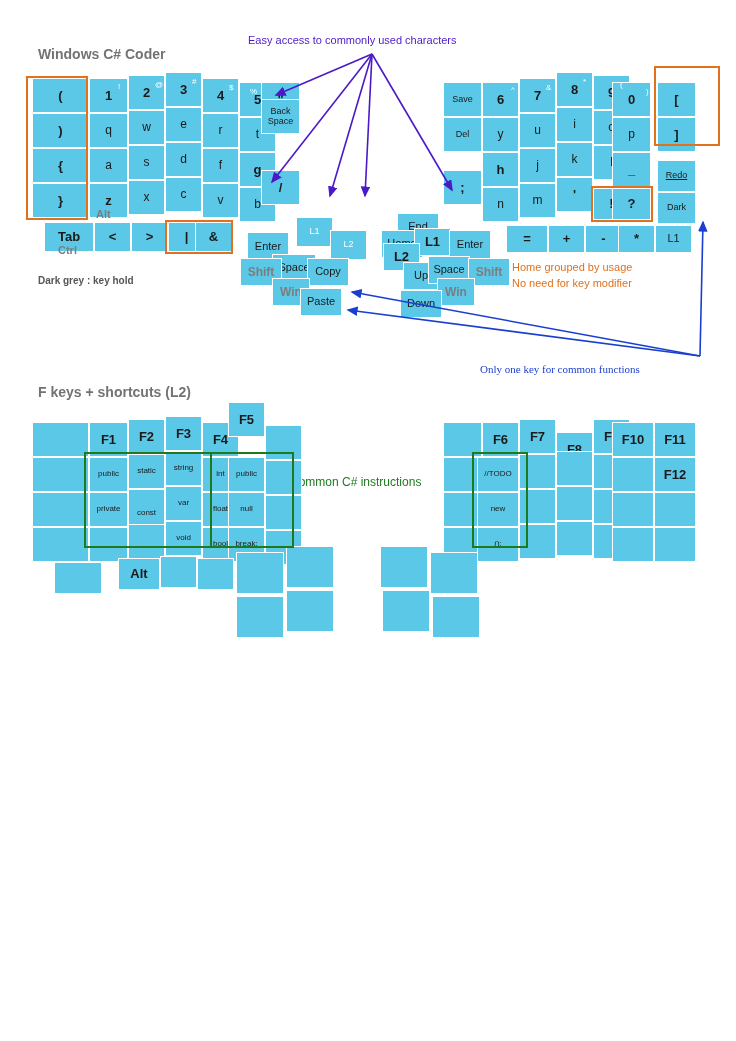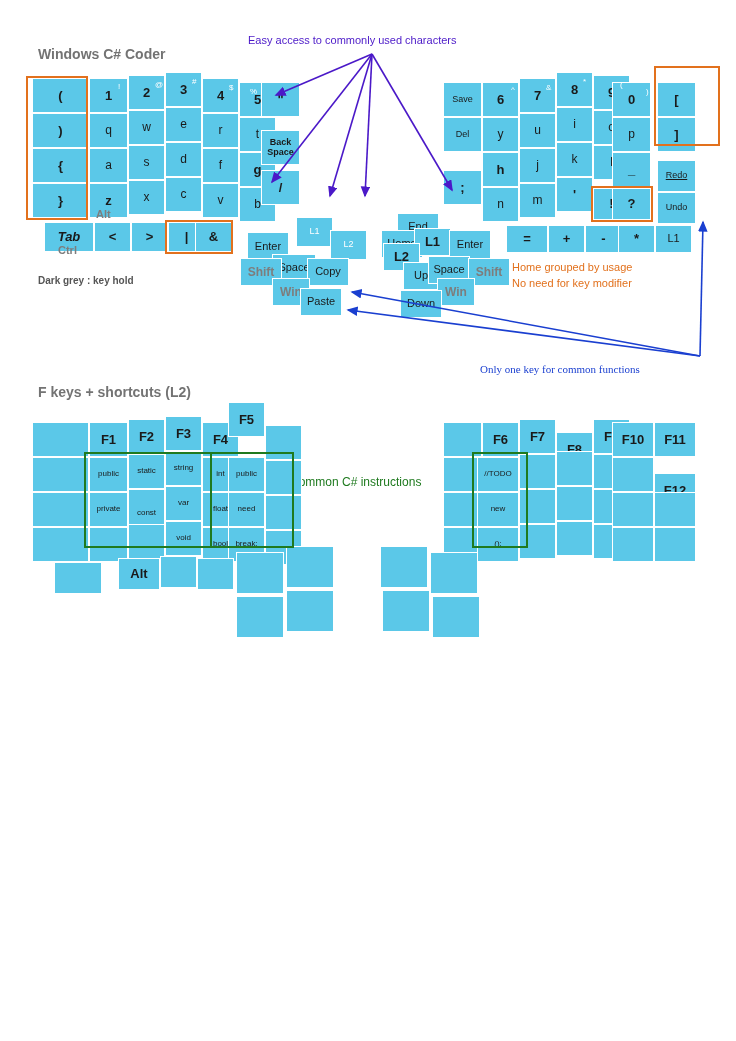--- a/index.html
+++ b/index.html
@@ -114,24 +114,24 @@
       <div class="key " style="left: 165px; top: 177px; width: 37px; height: 35px;">c</div>
       <div class="key bold" style="left: 202px; top: 78px; width: 37px; height: 35px;">4</div>
       <div class="key " style="left: 202px; top: 113px; width: 37px; height: 35px;">r</div>
       <div class="key " style="left: 202px; top: 148px; width: 37px; height: 35px;">f</div>
       <div class="key " style="left: 202px; top: 183px; width: 37px; height: 35px;">v</div>
       <div class="key bold" style="left: 239px; top: 82px; width: 37px; height: 35px;">5</div>
       <div class="key " style="left: 239px; top: 117px; width: 37px; height: 35px;">t</div>
       <div class="key bold" style="left: 239px; top: 152px; width: 37px; height: 35px;">g</div>
       <div class="key " style="left: 239px; top: 187px; width: 37px; height: 35px;">b</div>
       <div class="key bold" style="left: 261px; top: 82px; width: 39px; height: 35px;">"</div>
-      <div class="key small" style="left: 261px; top: 130px; width: 39px; height: 35px; font-weight: bold;">Back
+      <div class="key small" style="left: 261px; top: 99px; width: 39px; height: 35px;">Back
 Space</div>
       <div class="key bold" style="left: 261px; top: 170px; width: 39px; height: 35px;">/</div>
-      <div class="key bold" style="left: 44px; top: 222px; width: 50px; height: 30px; font-style: italic;">Tab</div>
+      <div class="key bold" style="left: 44px; top: 222px; width: 50px; height: 30px;">Tab</div>
       <div class="key bold" style="left: 94px; top: 222px; width: 37px; height: 30px;">&lt;</div>
       <div class="key bold" style="left: 131px; top: 222px; width: 37px; height: 30px;">&gt;</div>
       <div class="key bold" style="left: 168px; top: 222px; width: 37px; height: 30px;">|</div>
       <div class="key bold" style="left: 195px; top: 222px; width: 37px; height: 30px;">&amp;</div>
     </div>
   <div id="l1-left-sub">
       <div class="sub" style="left: 118px; top: 82px;">!</div>
       <div class="sub" style="left: 155px; top: 80px;">@</div>
       <div class="sub" style="left: 192px; top: 77px;">#</div>
       <div class="sub" style="left: 229px; top: 83px;">$</div>
@@ -171,21 +171,21 @@
       <div class="key " style="left: 593px; top: 110px; width: 37px; height: 35px;">o</div>
       <div class="key " style="left: 593px; top: 145px; width: 37px; height: 35px;">l</div>
       <div class="key bold" style="left: 593px; top: 188px; width: 37px; height: 32px;">!</div>
       <div class="key bold" style="left: 612px; top: 82px; width: 39px; height: 35px;">0</div>
       <div class="key " style="left: 612px; top: 117px; width: 39px; height: 35px;">p</div>
       <div class="key bold" style="left: 612px; top: 152px; width: 39px; height: 35px;">_</div>
       <div class="key bold" style="left: 612px; top: 188px; width: 39px; height: 32px;">?</div>
       <div class="key bold" style="left: 657px; top: 82px; width: 39px; height: 35px;">[</div>
       <div class="key bold" style="left: 657px; top: 117px; width: 39px; height: 35px;">]</div>
       <div class="key small" style="left: 657px; top: 160px; width: 39px; height: 32px; text-decoration: underline;">Redo</div>
-      <div class="key small" style="left: 657px; top: 192px; width: 39px; height: 32px;">Undo</div>
+      <div class="key small" style="left: 657px; top: 192px; width: 39px; height: 32px;">Dark</div>
       <div class="key bold" style="left: 506px; top: 225px; width: 42px; height: 28px;">=</div>
       <div class="key bold" style="left: 548px; top: 225px; width: 37px; height: 28px;">+</div>
       <div class="key bold" style="left: 585px; top: 225px; width: 37px; height: 28px;">-</div>
       <div class="key bold" style="left: 618px; top: 225px; width: 37px; height: 28px;">*</div>
       <div class="key mid" style="left: 655px; top: 225px; width: 37px; height: 28px;">L1</div>
     </div>
   <div id="l1-right-sub">
       <div class="sub" style="left: 511px; top: 85px;">^</div>
       <div class="sub" style="left: 546px; top: 83px;">&amp;</div>
       <div class="sub" style="left: 583px; top: 77px;">*</div>
@@ -254,21 +254,21 @@
       <div class="key bold" style="left: 165px; top: 416px; width: 37px; height: 35px;">F3</div>
       <div class="key tiny" style="left: 165px; top: 451px; width: 37px; height: 35px;">string</div>
       <div class="key tiny" style="left: 165px; top: 486px; width: 37px; height: 35px;">var</div>
       <div class="key tiny" style="left: 165px; top: 521px; width: 37px; height: 35px;">void</div>
       <div class="key bold" style="left: 202px; top: 422px; width: 37px; height: 35px;">F4</div>
       <div class="key tiny" style="left: 202px; top: 457px; width: 37px; height: 35px;">int</div>
       <div class="key tiny" style="left: 202px; top: 492px; width: 37px; height: 35px;">float</div>
       <div class="key tiny" style="left: 202px; top: 527px; width: 37px; height: 35px;">bool</div>
       <div class="key bold" style="left: 228px; top: 402px; width: 37px; height: 35px;">F5</div>
       <div class="key tiny" style="left: 228px; top: 457px; width: 37px; height: 35px;">public</div>
-      <div class="key tiny" style="left: 228px; top: 492px; width: 37px; height: 35px;">need</div>
+      <div class="key tiny" style="left: 228px; top: 492px; width: 37px; height: 35px;">null</div>
       <div class="key tiny" style="left: 228px; top: 527px; width: 37px; height: 35px;">break;</div>
       <div class="key " style="left: 265px; top: 425px; width: 37px; height: 35px;"></div>
       <div class="key " style="left: 265px; top: 460px; width: 37px; height: 35px;"></div>
       <div class="key " style="left: 265px; top: 495px; width: 37px; height: 35px;"></div>
       <div class="key " style="left: 265px; top: 530px; width: 37px; height: 35px;"></div>
       <div class="key " style="left: 54px; top: 562px; width: 48px; height: 32px;"></div>
       <div class="key bold" style="left: 118px; top: 558px; width: 42px; height: 32px;">Alt</div>
       <div class="key " style="left: 160px; top: 556px; width: 37px; height: 32px;"></div>
       <div class="key " style="left: 197px; top: 558px; width: 37px; height: 32px;"></div>
     </div>
@@ -297,21 +297,21 @@
       <div class="key " style="left: 556px; top: 521px; width: 37px; height: 35px;"></div>
       <div class="key bold" style="left: 593px; top: 419px; width: 37px; height: 35px;">F9</div>
       <div class="key " style="left: 593px; top: 454px; width: 37px; height: 35px;"></div>
       <div class="key " style="left: 593px; top: 489px; width: 37px; height: 35px;"></div>
       <div class="key " style="left: 593px; top: 524px; width: 37px; height: 35px;"></div>
       <div class="key bold" style="left: 612px; top: 422px; width: 42px; height: 35px;">F10</div>
       <div class="key " style="left: 612px; top: 457px; width: 42px; height: 35px;"></div>
       <div class="key " style="left: 612px; top: 492px; width: 42px; height: 35px;"></div>
       <div class="key " style="left: 612px; top: 527px; width: 42px; height: 35px;"></div>
       <div class="key bold" style="left: 654px; top: 422px; width: 42px; height: 35px;">F11</div>
-      <div class="key bold" style="left: 654px; top: 473px; width: 42px; height: 35px;">F12</div>
+      <div class="key bold" style="left: 654px; top: 457px; width: 42px; height: 35px;">F12</div>
       <div class="key " style="left: 654px; top: 492px; width: 42px; height: 35px;"></div>
       <div class="key " style="left: 654px; top: 527px; width: 42px; height: 35px;"></div>
     </div>
   <div id="l2-right-thumb">
       <div class="key " style="left: 380px; top: 546px; width: 48px; height: 42px;"></div>
       <div class="key " style="left: 430px; top: 552px; width: 48px; height: 42px;"></div>
       <div class="key " style="left: 382px; top: 590px; width: 48px; height: 42px;"></div>
       <div class="key " style="left: 432px; top: 596px; width: 48px; height: 42px;"></div>
     </div>
 

